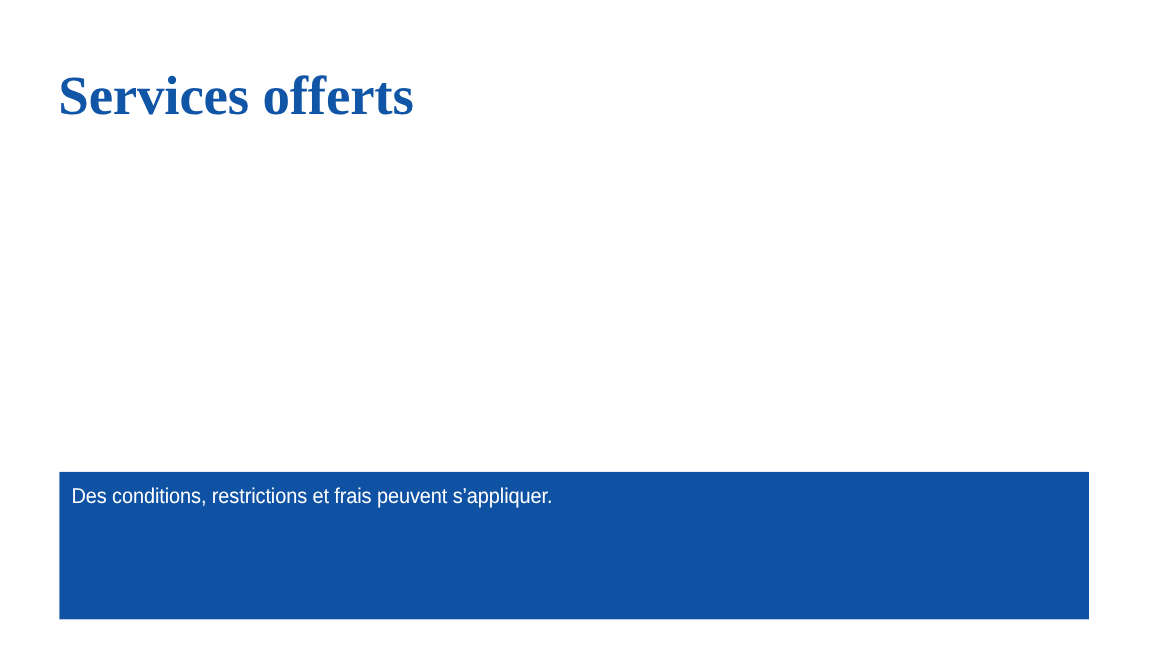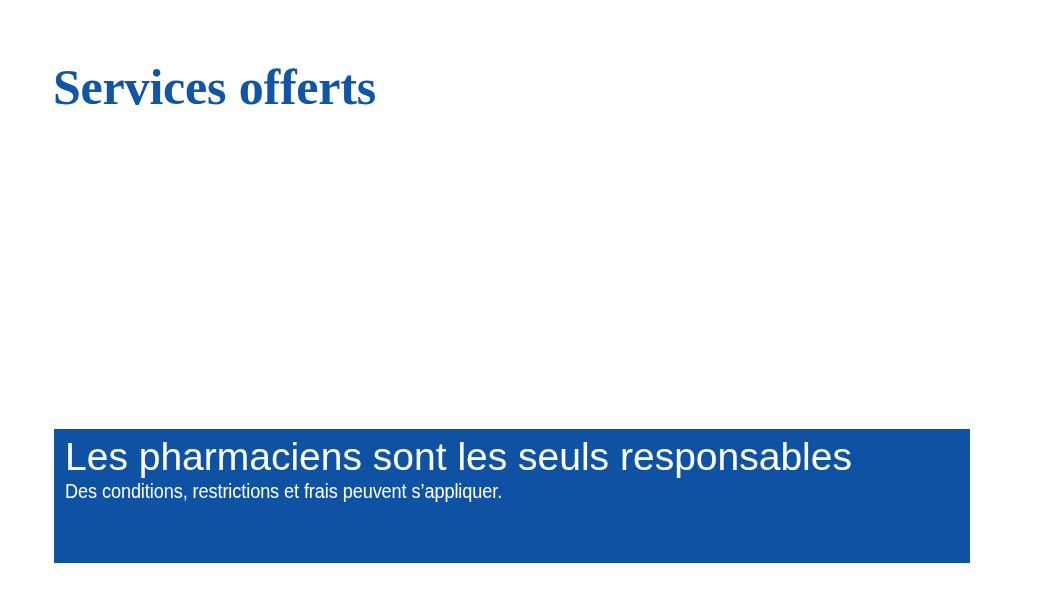--- a/index.html
+++ b/index.html
@@ -12,20 +12,21 @@
     background: #ffffff;
   }
 
   .slide {
     position: relative;
     width: 970px;
     height: 600px;
     background: #ffffff;
     overflow: hidden;
     font-family: "Liberation Sans", sans-serif;
+    padding-left: 20px;
   }
 
   
   .slide-title {
     position: absolute;
     left: 53px;
     top: 62px;
     margin: 0;
     font-family: "Liberation Serif", "DejaVu Serif", serif;
     font-weight: bold;
@@ -89,18 +90,17 @@
 <body>
 
 <div class="slide">
 
   <h1 class="slide-title">Services offerts</h1>
 
   <div class="content-body"></div>
 
   <div class="callout-banner">
     <div class="callout-headline">
-      <span class="hl-line">Les pharmaciens sont les seuls responsables</span>
     </div>
     <div class="callout-subnote">Des conditions, restrictions et frais peuvent s’appliquer.</div>
   </div>
 
 </div>
 
 </body></html>

